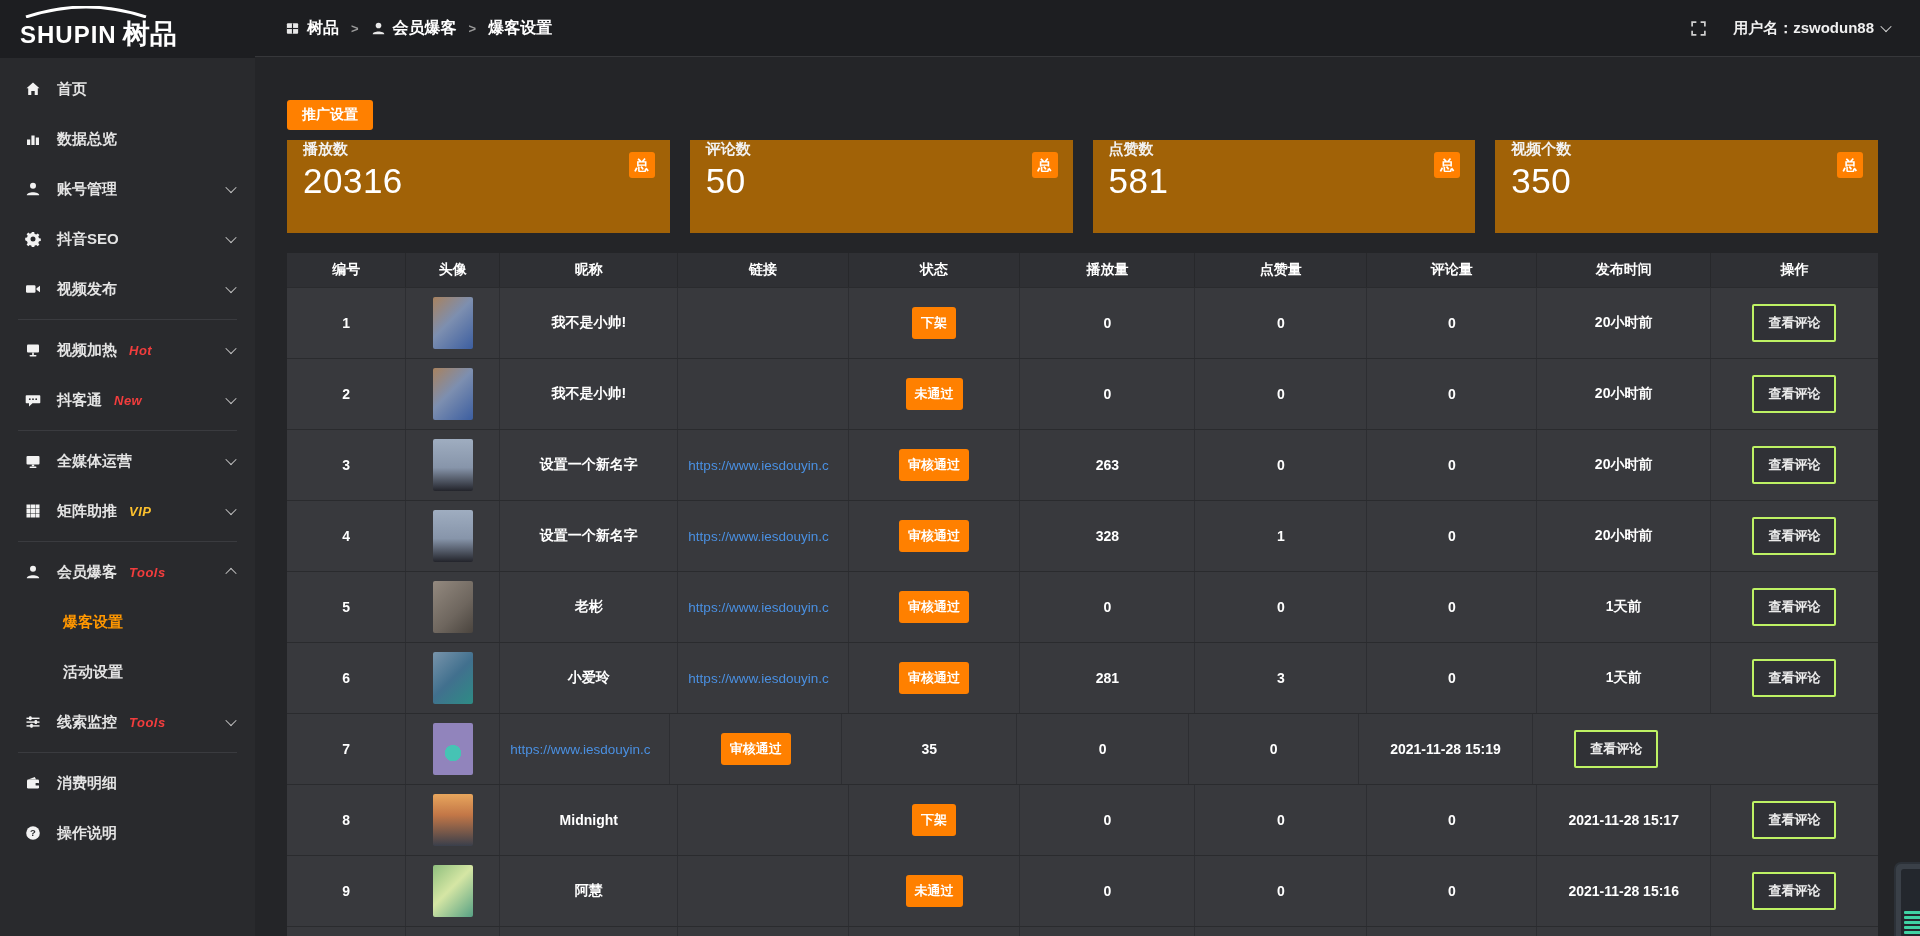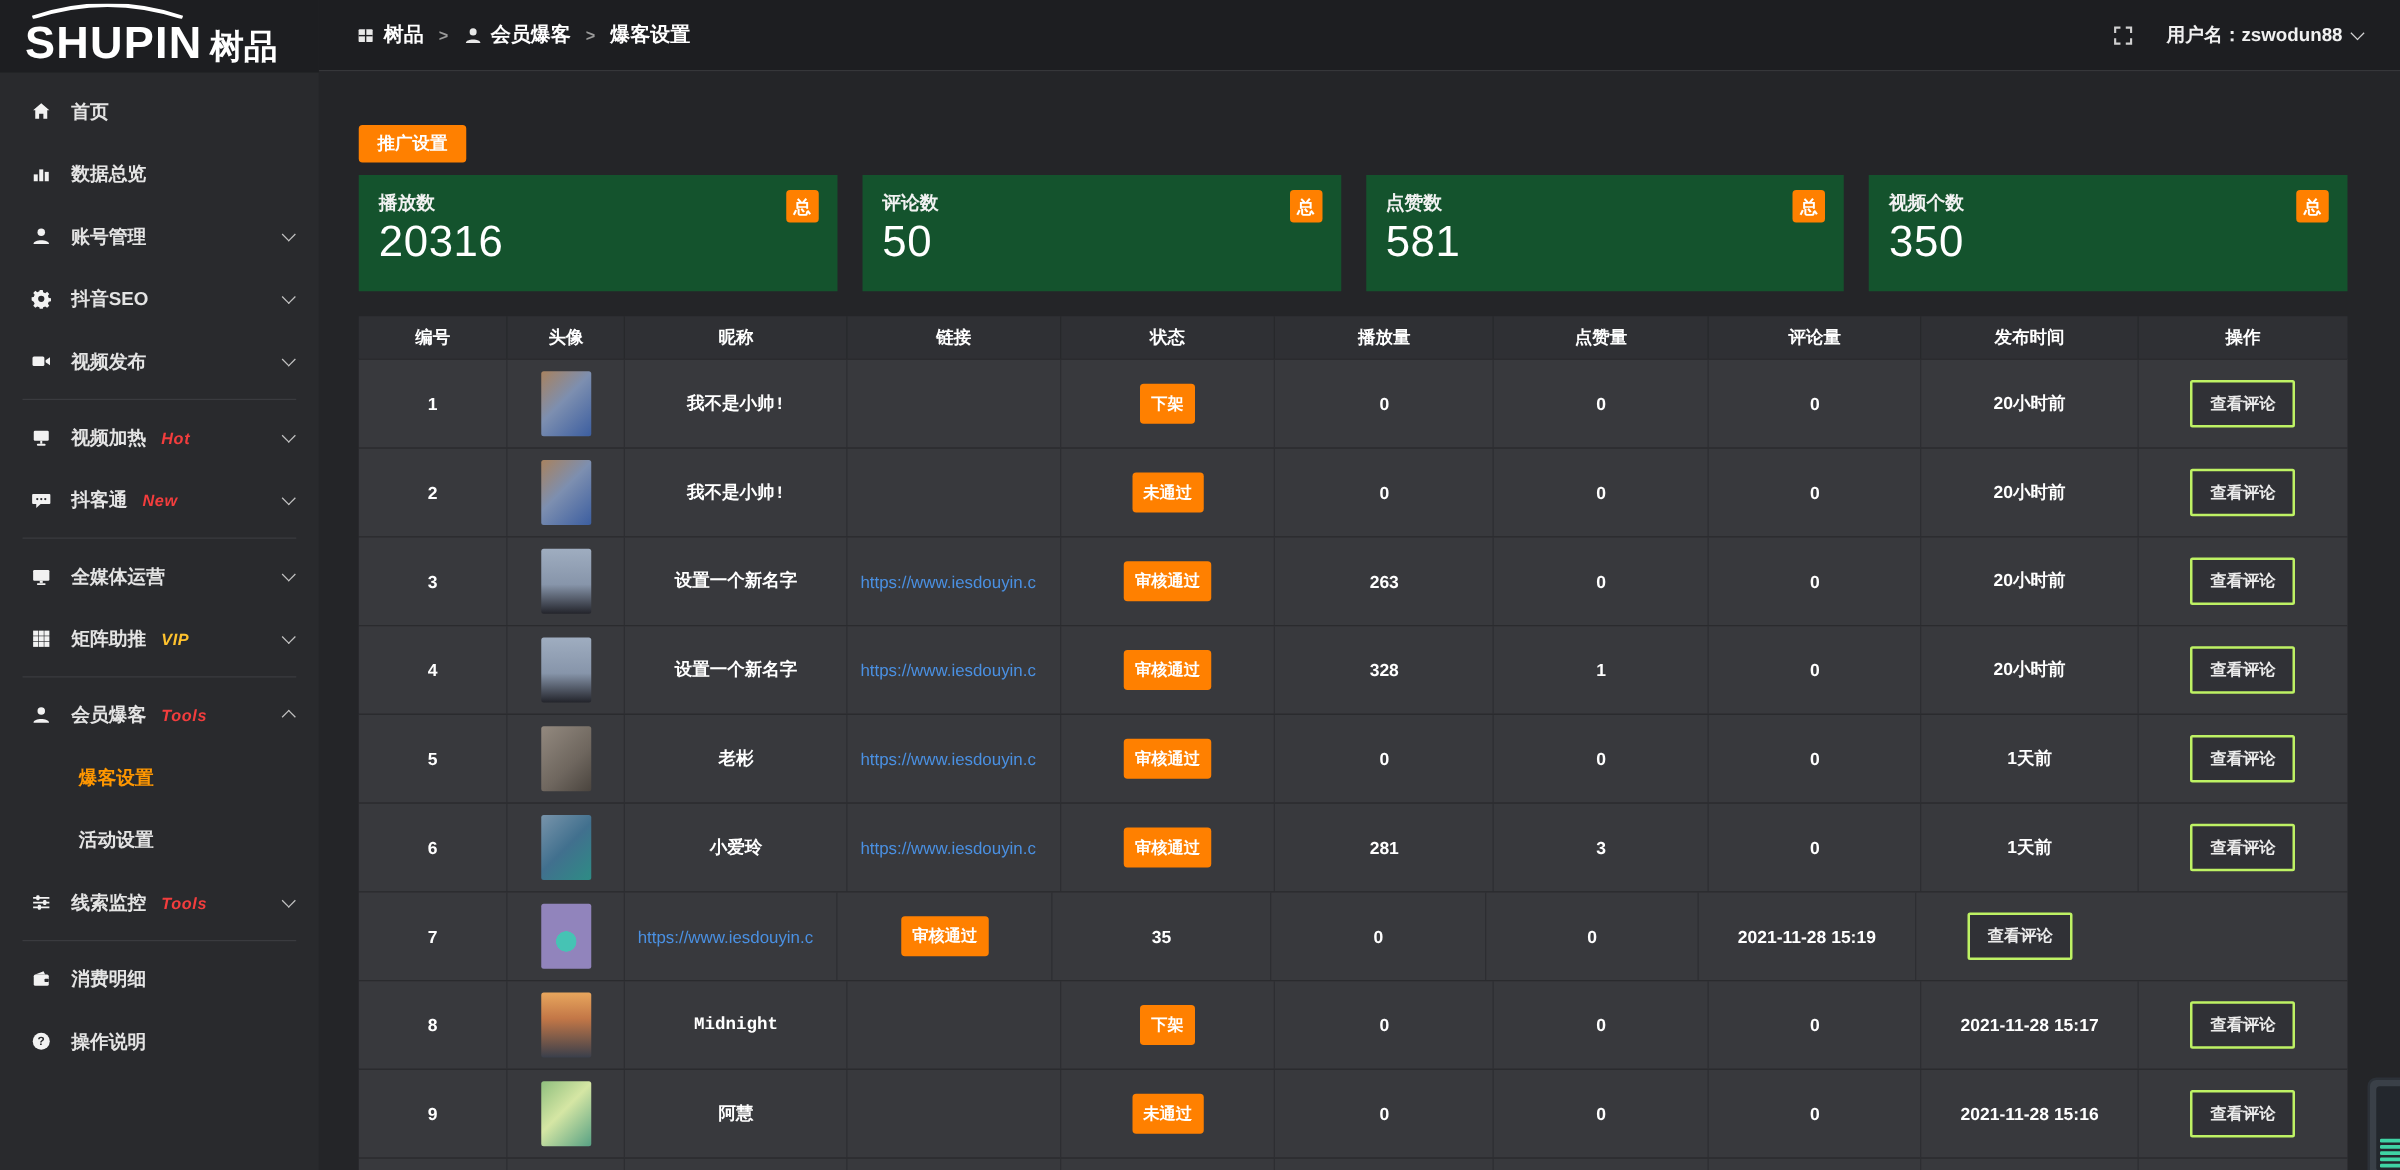--- a/index.html
+++ b/index.html
@@ -6,21 +6,21 @@
   body{
     width:1920px;height:936px;position:relative;
     background:#242528;color:#fff;
     font-family:"Liberation Sans","DejaVu Sans",sans-serif;
   }
   
   .sidebar{position:absolute;left:0;top:0;width:255px;height:936px;background:#292a2d;z-index:2;}
   .logo{height:58px;background:#1d1e21;display:flex;flex-direction:column;justify-content:center;padding-left:20px;cursor:pointer;}
   .logo-arc{margin-left:2px;margin-bottom:-2px;}
   .logo-row{display:flex;align-items:baseline;gap:6px;}
-  .logo-en{font-size:36px;font-weight:800;letter-spacing:1px;color:#fff;}
+  .logo-en{font-size:24px;font-weight:800;letter-spacing:1px;color:#fff;}
   .logo-cn{font-size:27px;font-weight:800;color:#fff;}
   .side-nav{padding-top:6px;}
   .side-item{display:flex;align-items:center;height:50px;padding:0 20px 0 24px;color:#e4e4e4;font-size:15px;font-weight:600;cursor:pointer;}
   .side-item .icon{width:18px;height:18px;margin-right:15px;display:inline-flex;align-items:center;justify-content:center;flex:0 0 18px;}
   .side-item .icon svg{width:16px;height:16px;fill:#f2f2f2;}
   .side-badge{font-style:italic;font-weight:700;font-size:13px;margin-left:12px;letter-spacing:.5px;}
   .chev{display:inline-block;width:7px;height:7px;border-right:1.6px solid #c2c2c2;border-bottom:1.6px solid #c2c2c2;margin-left:auto;}
   .chev.down{transform:rotate(45deg) translate(-1px,-1px);}
   .chev.up{transform:rotate(-135deg) translate(-1px,-1px);}
   .side-divider{height:1px;background:#3a3b3f;margin:5px 18px;}
@@ -33,33 +33,33 @@
   .bc-icon svg{width:15px;height:15px;fill:#e8e8e8;display:block;}
   .bc-sep{color:#9a9a9a;font-size:13px;font-weight:700;margin:0 12px;}
   .topbar-right{margin-left:auto;display:flex;align-items:center;gap:26px;}
   .fs-icon{cursor:pointer;display:inline-flex;}
   .user-drop{display:flex;align-items:center;gap:8px;font-size:15px;font-weight:600;color:#f0f0f0;cursor:pointer;}
   .user-drop .chev{margin-left:0;border-color:#d5d5d5;}
   
   .content{position:absolute;left:255px;top:58px;right:0;bottom:0;padding:0 42px 0 32px;box-sizing:border-box;}
   .promo-btn{margin-top:42px;height:30px;padding:0 15px;background:#ff8000;border:none;border-radius:3px;color:#fff;font-size:14px;font-weight:600;font-family:Liberation Mono, monospace;cursor:pointer;display:block;}
   .cards{display:flex;gap:20px;margin-top:10px;}
-  .card{flex:1;height:93px;background:#14532d;position:relative;box-sizing:border-box;padding:13px 16px;}
+  .card{flex:1;height:93px;background:#a16207;position:relative;box-sizing:border-box;padding:0 16px;}
   .card-label{font-size:15px;font-weight:600;color:#f2f2f2;}
   .card-value{font-size:35px;font-weight:500;color:#fff;margin-top:2px;letter-spacing:.5px;}
   .card-badge{position:absolute;top:12px;right:15px;width:26px;height:26px;line-height:26px;text-align:center;background:#ff8000;color:#fff;font-size:14px;font-weight:600;border-radius:3px;}
   
   .table{margin-top:20px;}
   .thead{display:flex;height:34px;background:#2f3034;}
   .th{display:flex;align-items:center;justify-content:center;font-size:14px;font-weight:700;color:#fff;box-sizing:border-box;border-right:1px solid #27282b;}
   .th:last-child{border-right:none;}
   .tr{display:flex;height:70px;background:#38393d;border-top:1px solid #2a2b2e;}
   .td{display:flex;align-items:center;justify-content:center;box-sizing:border-box;border-right:1px solid #2d2e32;font-size:14px;color:#fff;overflow:hidden;}
   .td:last-child{border-right:none;}
-  .c0{width:7.5%;}.c1{width:5.9%;}.c2{width:11.2%;font-family:Liberation Mono, monospace;}.c3{width:10.7%;}.c4{width:10.8%;}
+  .c0{width:7.5%;}.c1{width:5.9%;}.c2{width:11.2%;}.c3{width:10.7%;}.c4{width:10.8%;}
   .c5{width:11.0%;}.c6{width:10.8%;}.c7{width:10.7%;}.c8{width:10.9%;}.c9{width:10.5%;}
   .td.num{font-weight:700;}
   .td.nick{font-weight:700;}
   .td.time{font-weight:600;}
   .avatar{width:40px;height:52px;border-radius:2px;}
   .lnk{color:#4a90e2;font-size:13.5px;white-space:nowrap;cursor:pointer;align-self:center;padding-left:10px;width:100%;text-align:left;}
   .status-badge{background:#ff8000;color:#fff;font-size:13px;font-weight:600;padding:7px 9px;border-radius:3px;white-space:nowrap;}
   .action-btn{background:#303136;border:2px solid #bef264;color:#ececec;font-size:13px;font-weight:600;padding:8px 14px;border-radius:2px;font-family:inherit;cursor:pointer;white-space:nowrap;}
   
   .float-widget{position:absolute;right:-12px;bottom:-8px;width:38px;height:82px;background:#3a4048;border:2px solid #2c3138;border-radius:7px;padding:5px;box-sizing:border-box;cursor:pointer;}

